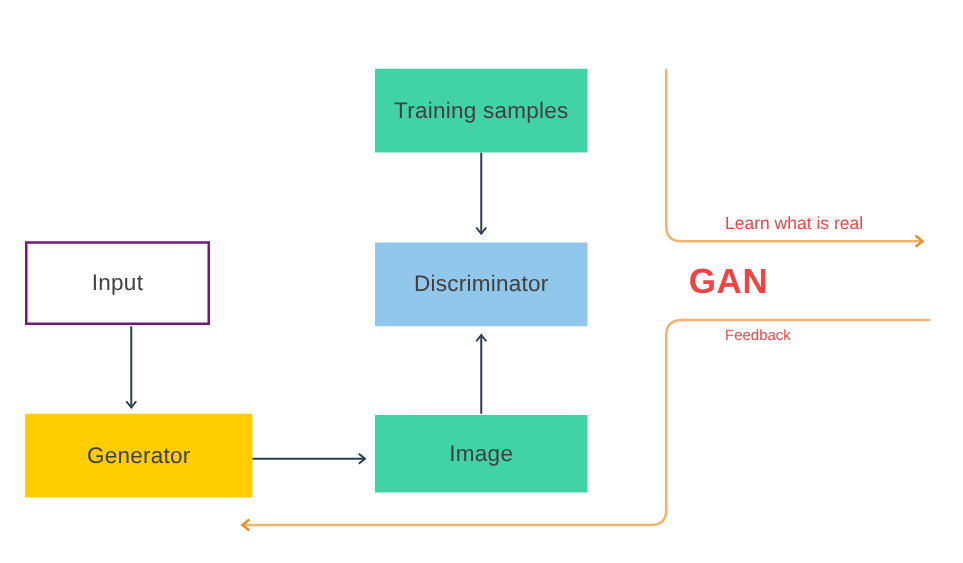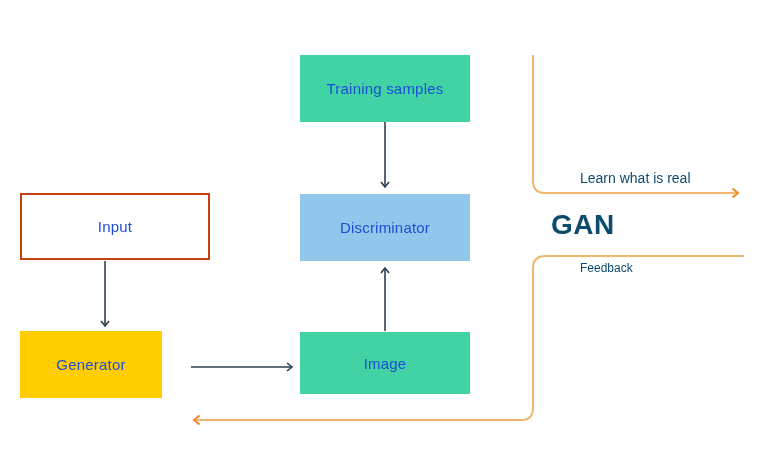--- a/index.html
+++ b/index.html
@@ -21,32 +21,32 @@
     width: 770px;
     height: 450px;
     pointer-events: none;
   }
   .node {
     position: absolute;
     display: flex;
     align-items: center;
     justify-content: center;
     box-sizing: border-box;
-    font-size: 15px;
-    color: #1d4ed8;
+    font-size: 18px;
+    color: #404040;
     letter-spacing: 0.2px;
   }
   .node-training      { left: 300px; top: 55px;  width: 170px; height: 67px; background: #42d3a5; }
   .node-discriminator { left: 300px; top: 194px; width: 170px; height: 67px; background: #90c7ea; }
-  .node-input         { left: 20px;  top: 193px; width: 190px; height: 67px; background: #ffffff; border: 2px solid #c2410c; }
-  .node-generator     { left: 20px;  top: 331px; width: 142px; height: 67px; background: #ffcd00; }
+  .node-input         { left: 20px;  top: 193px; width: 148px; height: 67px; background: #ffffff; border: 2px solid #701a75; }
+  .node-generator     { left: 20px;  top: 331px; width: 182px; height: 67px; background: #ffcd00; }
   .node-image         { left: 300px; top: 332px; width: 170px; height: 62px; background: #42d3a5; }
   .annotation {
     position: absolute;
-    color: #0c4a6e;
+    color: #ef4444;
     white-space: nowrap;
   }
   .learn-label    { left: 580px; top: 170px; font-size: 14px; }
   .gan-label      { left: 551px; top: 209px; font-size: 28px; font-weight: bold; letter-spacing: 0.5px; }
   .feedback-label { left: 580px; top: 261px; font-size: 12px; }
 </style>
 </head>
 <body>
 
 <div class="canvas">

